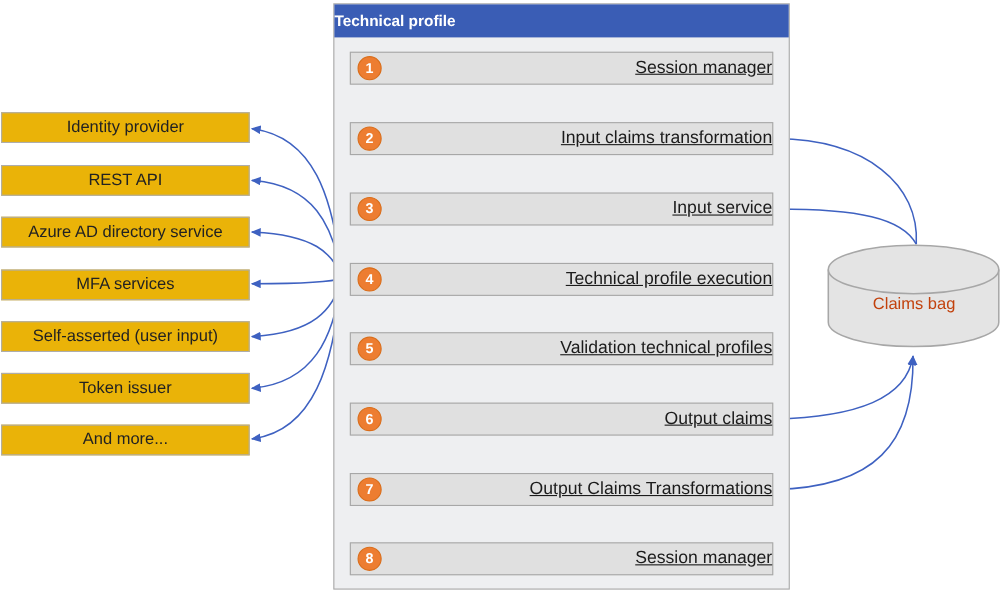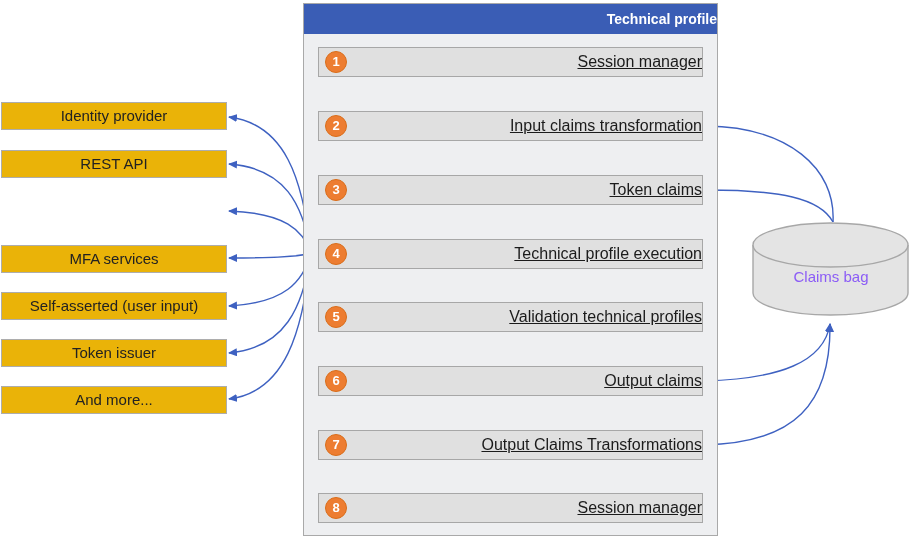--- a/index.html
+++ b/index.html
@@ -8,21 +8,21 @@
     font-family:"Liberation Sans","DejaVu Sans",sans-serif;overflow:hidden;
   }
   
   .panel{
     position:absolute;left:303px;top:3px;width:415px;height:533px;
     background:#eeeff1;border:1px solid #a9a9a9;box-sizing:border-box;
   }
   .panel-header{
     position:absolute;left:0;top:0;width:100%;height:30px;
     background:#3a5db5;color:#ffffff;font-size:14px;font-weight:bold;
-    display:flex;align-items:center;justify-content:flex-end;box-sizing:border-box;
+    display:flex;align-items:center;justify-content:flex-start;box-sizing:border-box;
   }
   
   .step{
     position:absolute;left:318px;width:385px;height:30px;
     background:#e0e0e0;border:1px solid #a7a7a7;box-sizing:border-box;
   }
   .step-label{
     position:absolute;left:0;top:0;width:100%;height:100%;
     text-align:right;line-height:28px;font-size:16px;color:#1b1b1b;text-decoration:underline;
   }
@@ -33,21 +33,21 @@
   }
   
   .provider{
     position:absolute;left:1px;width:226px;height:28px;
     background:#eab308;border:1px solid #adadad;box-sizing:border-box;
     text-align:center;line-height:26px;font-size:15px;color:#222222;
   }
   
   .claims-label{
     position:absolute;left:752px;top:268px;width:158px;text-align:center;
-    font-size:15px;color:#8b5cf6;
+    font-size:15px;color:#c2410c;
   }
   svg{position:absolute;left:0;top:0;}
   #arrows{pointer-events:none;}
 </style>
 </head>
 <body>
 
 <div id="stage">
 
   <svg id="arrows" width="910" height="539" viewBox="0 0 910 539">
@@ -106,21 +106,21 @@
 
   <div class="step" style="top:47px">
     <span class="step-label">Session manager</span>
     <span class="badge">1</span>
   </div>
   <div class="step" style="top:111px">
     <span class="step-label">Input claims transformation</span>
     <span class="badge">2</span>
   </div>
   <div class="step" style="top:175px">
-    <span class="step-label">Token claims</span>
+    <span class="step-label">Input service</span>
     <span class="badge">3</span>
   </div>
   <div class="step" style="top:239px">
     <span class="step-label">Technical profile execution</span>
     <span class="badge">4</span>
   </div>
   <div class="step" style="top:302px">
     <span class="step-label">Validation technical profiles</span>
     <span class="badge">5</span>
   </div>
@@ -132,20 +132,21 @@
     <span class="step-label">Output Claims Transformations</span>
     <span class="badge">7</span>
   </div>
   <div class="step" style="top:493px">
     <span class="step-label">Session manager</span>
     <span class="badge">8</span>
   </div>
 
   <div class="provider" style="top:102px">Identity provider</div>
   <div class="provider" style="top:150px">REST API</div>
+  <div class="provider" style="top:197px">Azure AD directory service</div>
   <div class="provider" style="top:292px">Self-asserted (user input)</div>
   <div class="provider" style="top:245px">MFA services</div>
   <div class="provider" style="top:386px">And more...</div>
   <div class="provider" style="top:339px">Token issuer</div>
 
   <div class="claims-label">Claims bag</div>
 
 </div>
 
 </body></html>

